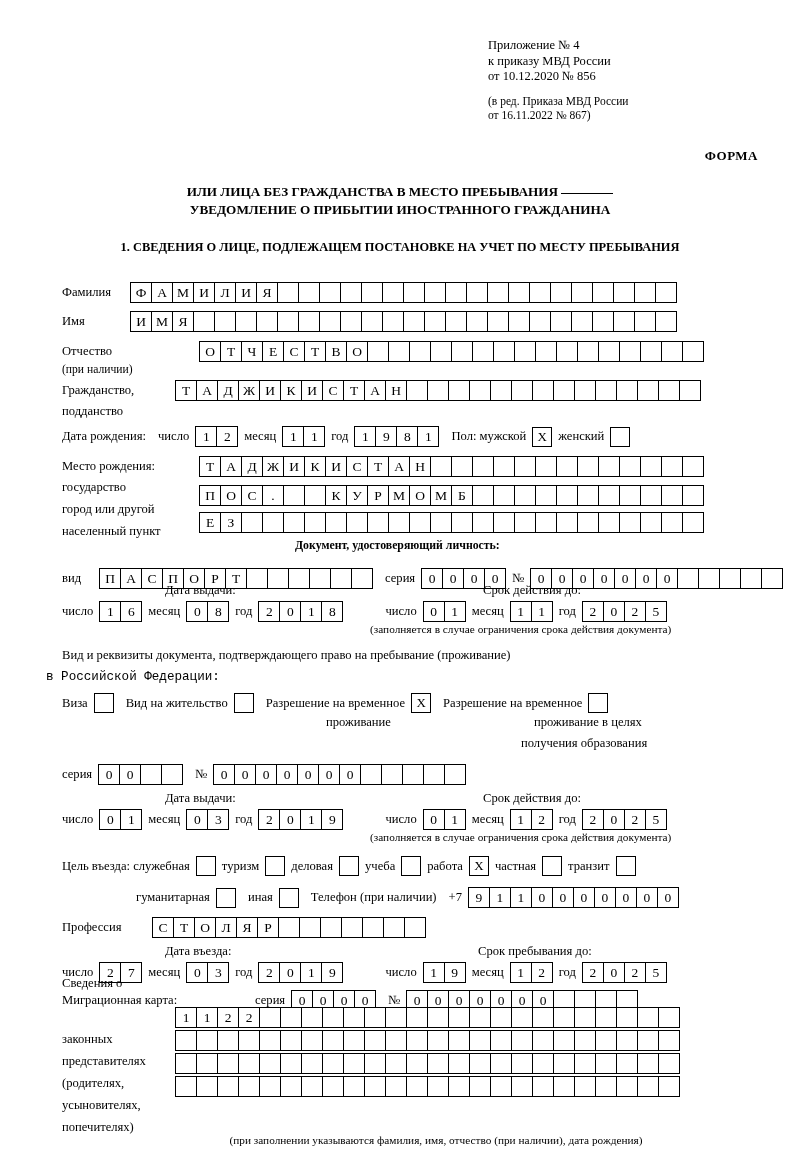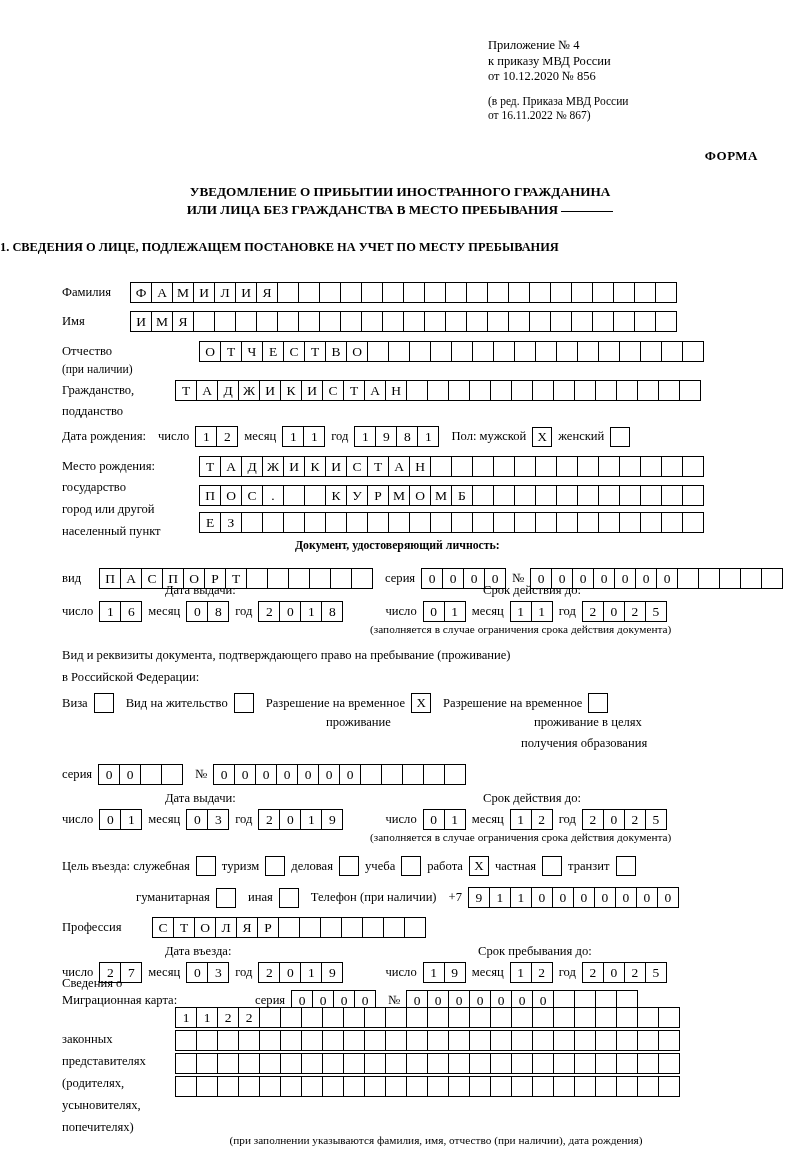--- a/index.html
+++ b/index.html
@@ -57,21 +57,21 @@
     display: inline-block;
     width: 52px;
     border-bottom: 1px solid #000;
     vertical-align: 2px;
   }
   .section1 {
     position: absolute;
     top: 240px;
     left: 0;
     width: 800px;
-    text-align: left;
+    text-align: center;
     font-weight: bold;
     font-size: 12.4px;
   }
 
   
   .row {
     position: absolute;
     display: flex;
     align-items: center;
     white-space: nowrap;
@@ -126,22 +126,22 @@
     <div>к приказу МВД России</div>
     <div>от 10.12.2020 № 856</div>
     <div class="grp2">
       <div>(в ред. Приказа МВД России</div>
       <div>от 16.11.2022 № 867)</div>
     </div>
   </div>
   <div class="forma">ФОРМА</div>
 
   <div class="title">
+    <div><span>ИЛИ ЛИЦА БЕЗ ГРАЖДАНСТВА В МЕСТО ПРЕБЫВАНИЯ</span> <span class="underline"></span></div>
     <div>УВЕДОМЛЕНИЕ О ПРИБЫТИИ ИНОСТРАННОГО ГРАЖДАНИНА</div>
-    <div><span>ИЛИ ЛИЦА БЕЗ ГРАЖДАНСТВА В МЕСТО ПРЕБЫВАНИЯ</span> <span class="underline"></span></div>
   </div>
 
   <div class="section1">1. СВЕДЕНИЯ О ЛИЦЕ, ПОДЛЕЖАЩЕМ ПОСТАНОВКЕ НА УЧЕТ ПО МЕСТУ ПРЕБЫВАНИЯ</div>
 
   <div class="row" style="top:282px; left:62px;">
     <span class="lbl" style="width:68px;">Фамилия</span>
     <span class="boxes" id="bx-surname">
         <span class="bx">Ф</span>
         <span class="bx">А</span>
         <span class="bx">М</span>
@@ -504,21 +504,21 @@
       </span>
   </div>
 
   <div class="row" style="top:623px; left:370px;">
     <span class="note">(заполняется в случае ограничения срока действия документа)</span>
   </div>
 
   <div class="row" style="top:648px; left:62px;">
     <span class="lbl">Вид и реквизиты документа, подтверждающего право на пребывание (проживание)</span>
   </div>
-  <div class="row" style="top:670px; left:62px;">
+  <div class="row" style="top:670px; left:46px;font-family:Liberation Mono, monospace;">
     <span class="lbl">в Российской Федерации:</span>
   </div>
 
   <div class="row" style="top:693px; left:62px;justify-content:flex-end;">
     <span class="lbl">Виза</span>
     <span class="small-gap"></span>
     <span class="sq"></span>
     <span class="mid-gap"></span>
     <span class="lbl">Вид на жительство</span>
     <span class="small-gap"></span>

